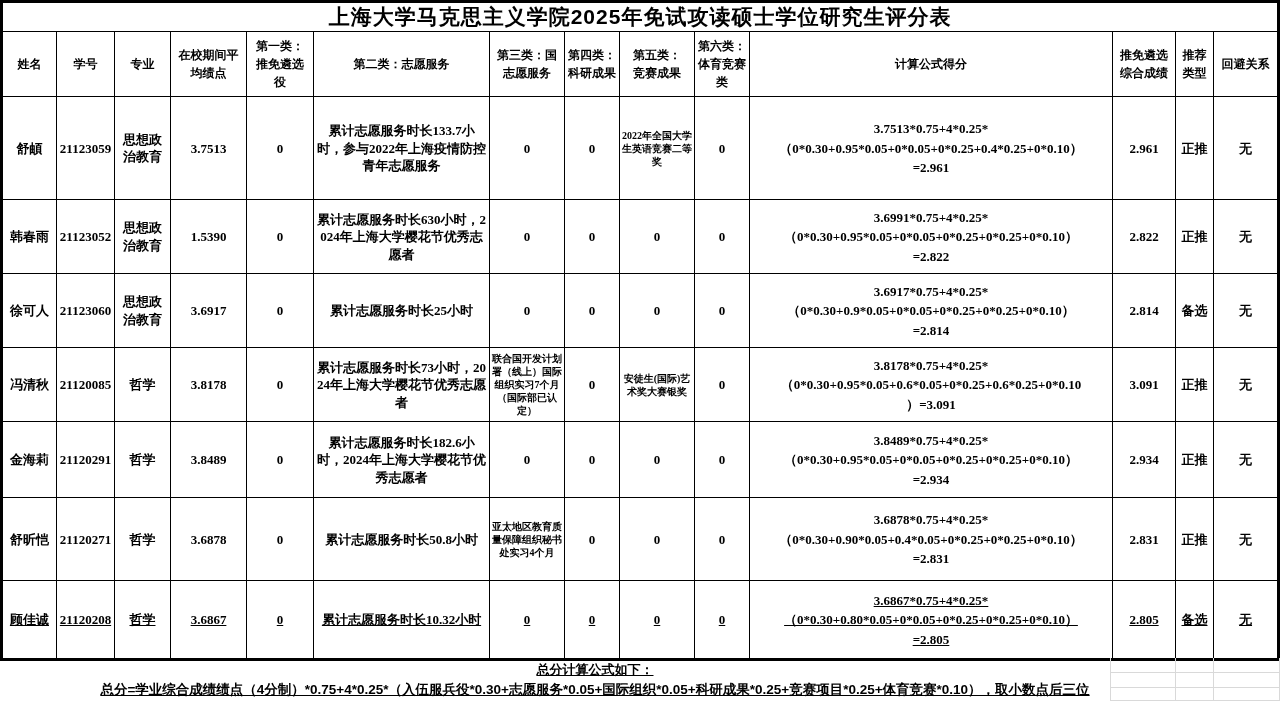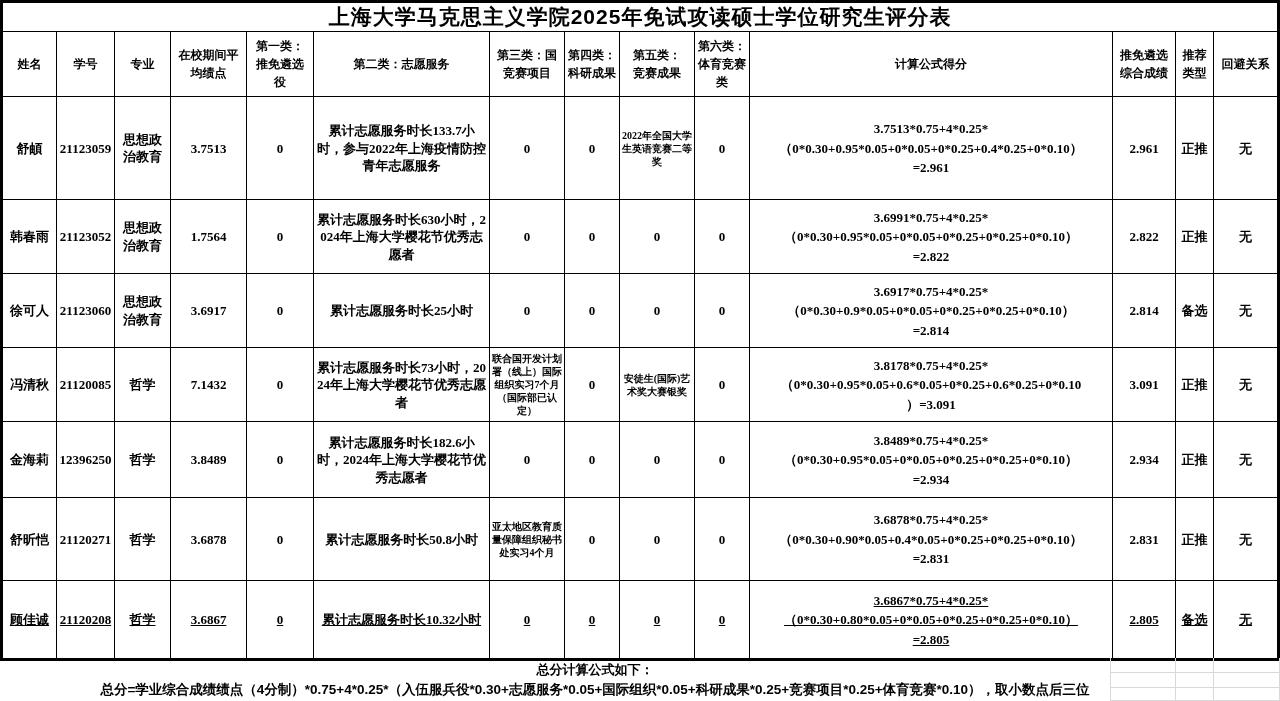--- a/index.html
+++ b/index.html
@@ -16,21 +16,21 @@
     font-family:"Liberation Sans","DejaVu Sans",sans-serif;
     font-size:21px; letter-spacing:1px; height:30px; padding:0;
   }
   .header-row { height:65px; }
   .header-row th { font-size:12px; line-height:1.5; }
   td.formula { line-height:1.5; }
   td.small { font-size:10px; line-height:1.3; }
   .grid tbody tr:last-child td { border-bottom:none;text-decoration:underline; }
   .footer {
     position:absolute; left:0; top:658px; width:1190px; height:30px;
-    text-align:center; font-family:"Liberation Sans","DejaVu Sans",sans-serif;
+    text-align:center; font-family:"Liberation Sans","DejaVu Sans",sans-serif;text-decoration:underline;
   }
   .footer .f1 { font-size:13px; padding-top:3px; }
   .footer .f2 { font-size:13.5px; padding-top:2px;text-align:center; }
   .ghost-v { position:absolute; top:658px; height:43px; width:1px; background:#d9d9d9; }
   .ghost-h { position:absolute; left:1110px; width:170px; height:1px; background:#d9d9d9; }
 </style>
 </head>
 <body>
 
 <div class="sheet">
@@ -59,21 +59,21 @@
           <th>姓名</th>
           <th>学号</th>
           <th>专业</th>
           <th>在校期间平
 均绩点</th>
           <th>第一类：
 推免遴选
 役</th>
           <th>第二类：志愿服务</th>
           <th>第三类：国
-竞赛项目</th>
+志愿服务</th>
           <th>第四类：
 科研成果</th>
           <th>第五类：
 竞赛成果</th>
           <th>第六类：
 体育竞赛
 类</th>
           <th>计算公式得分</th>
           <th>推免遴选
 综合成绩</th>
@@ -98,21 +98,21 @@
 （0*0.30+0.95*0.05+0*0.05+0*0.25+0.4*0.25+0*0.10）
 =2.961</td>
           <td>2.961</td>
           <td>正推</td>
           <td>无</td>
         </tr>
         <tr style="height: 74px;">
           <td>韩春雨</td>
           <td>21123052</td>
           <td>思想政治教育</td>
-          <td>1.7564</td>
+          <td>1.5390</td>
           <td>0</td>
           <td>累计志愿服务时长630小时，2024年上海大学樱花节优秀志愿者</td>
           <td>0</td>
           <td>0</td>
           <td>0</td>
           <td>0</td>
           <td class="formula">3.6991*0.75+4*0.25*
 （0*0.30+0.95*0.05+0*0.05+0*0.25+0*0.25+0*0.10）
 =2.822</td>
           <td>2.822</td>
@@ -134,37 +134,37 @@
 （0*0.30+0.9*0.05+0*0.05+0*0.25+0*0.25+0*0.10）
 =2.814</td>
           <td>2.814</td>
           <td>备选</td>
           <td>无</td>
         </tr>
         <tr style="height: 74px;">
           <td>冯清秋</td>
           <td>21120085</td>
           <td>哲学</td>
-          <td>7.1432</td>
+          <td>3.8178</td>
           <td>0</td>
           <td>累计志愿服务时长73小时，2024年上海大学樱花节优秀志愿者</td>
           <td class="small">联合国开发计划署（线上）国际组织实习7个月（国际部已认定）</td>
           <td>0</td>
           <td class="small">安徒生(国际)艺术奖大赛银奖</td>
           <td>0</td>
           <td class="formula">3.8178*0.75+4*0.25*
 （0*0.30+0.95*0.05+0.6*0.05+0*0.25+0.6*0.25+0*0.10
 ）=3.091</td>
           <td>3.091</td>
           <td>正推</td>
           <td>无</td>
         </tr>
         <tr style="height: 76px;">
           <td>金海莉</td>
-          <td>12396250</td>
+          <td>21120291</td>
           <td>哲学</td>
           <td>3.8489</td>
           <td>0</td>
           <td>累计志愿服务时长182.6小时，2024年上海大学樱花节优秀志愿者</td>
           <td>0</td>
           <td>0</td>
           <td>0</td>
           <td>0</td>
           <td class="formula">3.8489*0.75+4*0.25*
 （0*0.30+0.95*0.05+0*0.05+0*0.25+0*0.25+0*0.10）

